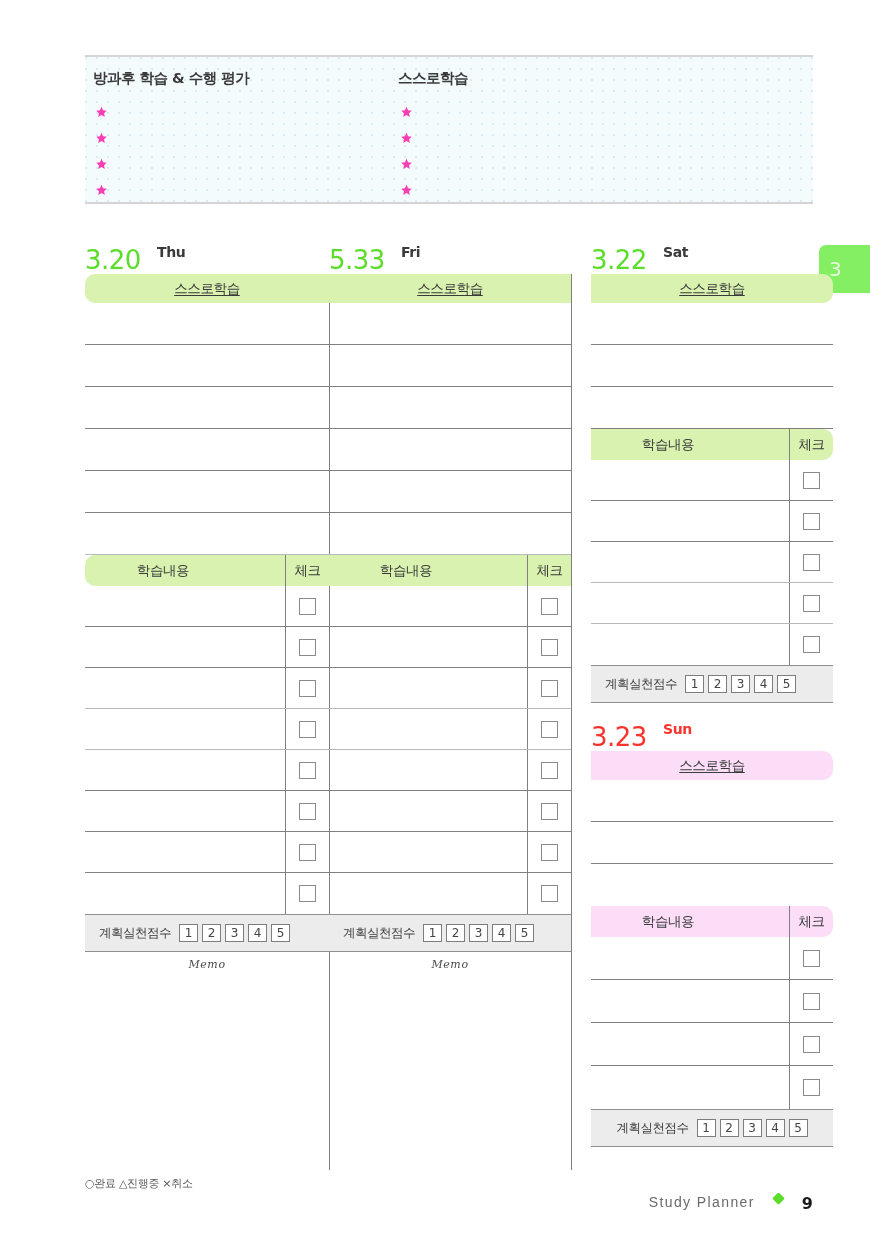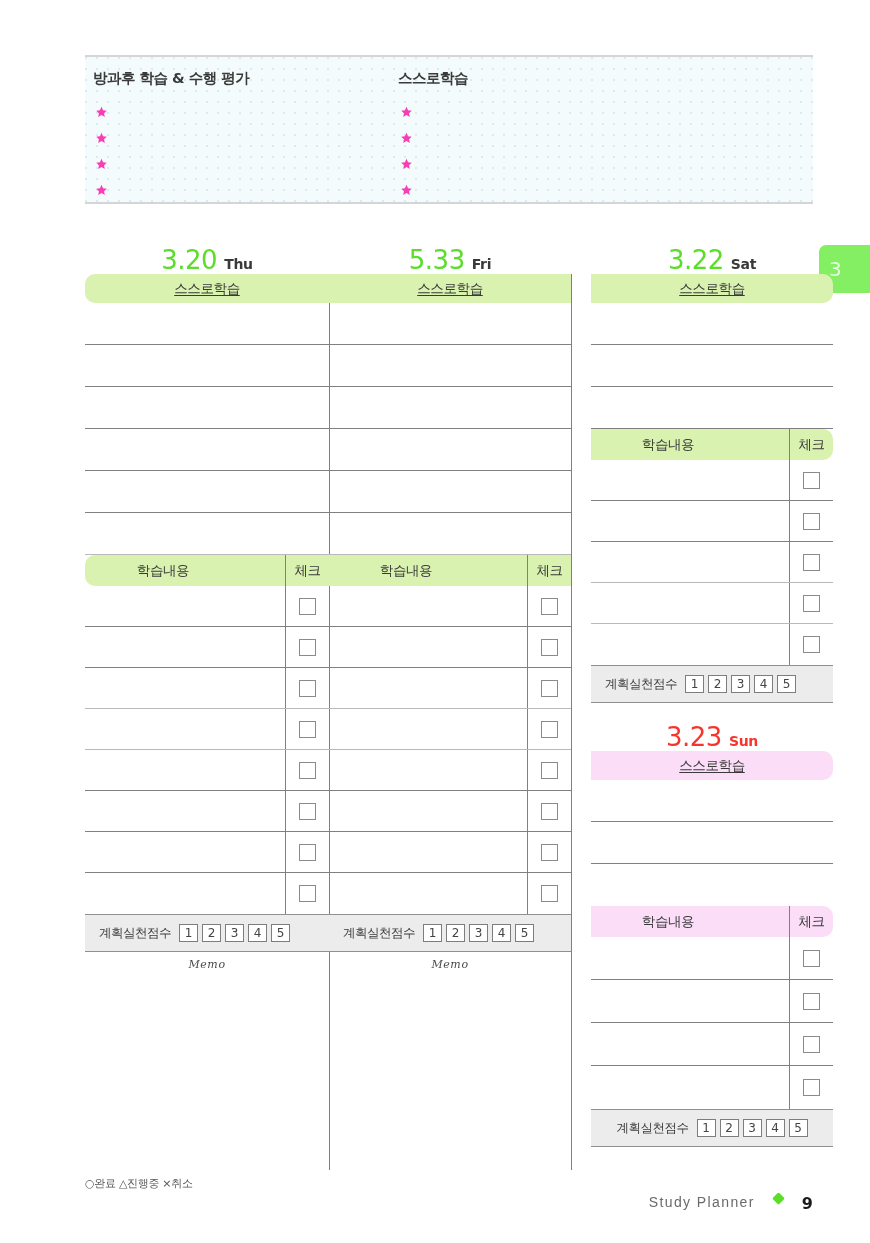--- a/index.html
+++ b/index.html
@@ -96,37 +96,36 @@
   }
   #col-a { left: 0px;   width: 244px; }
   #col-b { left: 244px; width: 242px; }
   #col-c { left: 486px; width: 242px; margin-left: 20px; }
 
   
   .day-head {
     height: 38px;
     display: flex;
     align-items: flex-end;
-    justify-content: center;
-    gap: 7px;
+    gap: 16px;
     padding-bottom: 1px;
     box-sizing: border-box;
   }
   .day-date {
     font-size: 26px;
     font-weight: normal;
     letter-spacing: -0.5px;
     line-height: 1;
     font-family: "DejaVu Sans", sans-serif;
   }
   .day-dow {
     font-size: 14px;
     font-weight: bold;
     line-height: 1;
-    padding-bottom: 2px;
+    padding-bottom: 14px;
     letter-spacing: -0.3px;
   }
   .wd-green .day-date { color: #5bdd2a; }
   .wd-green .day-dow  { color: #3a3a3a; }
   .wd-red   .day-date { color: #f8352d; }
   .wd-red   .day-dow  { color: #f8352d; }
 
   
   .self-banner {
     height: 29px;

